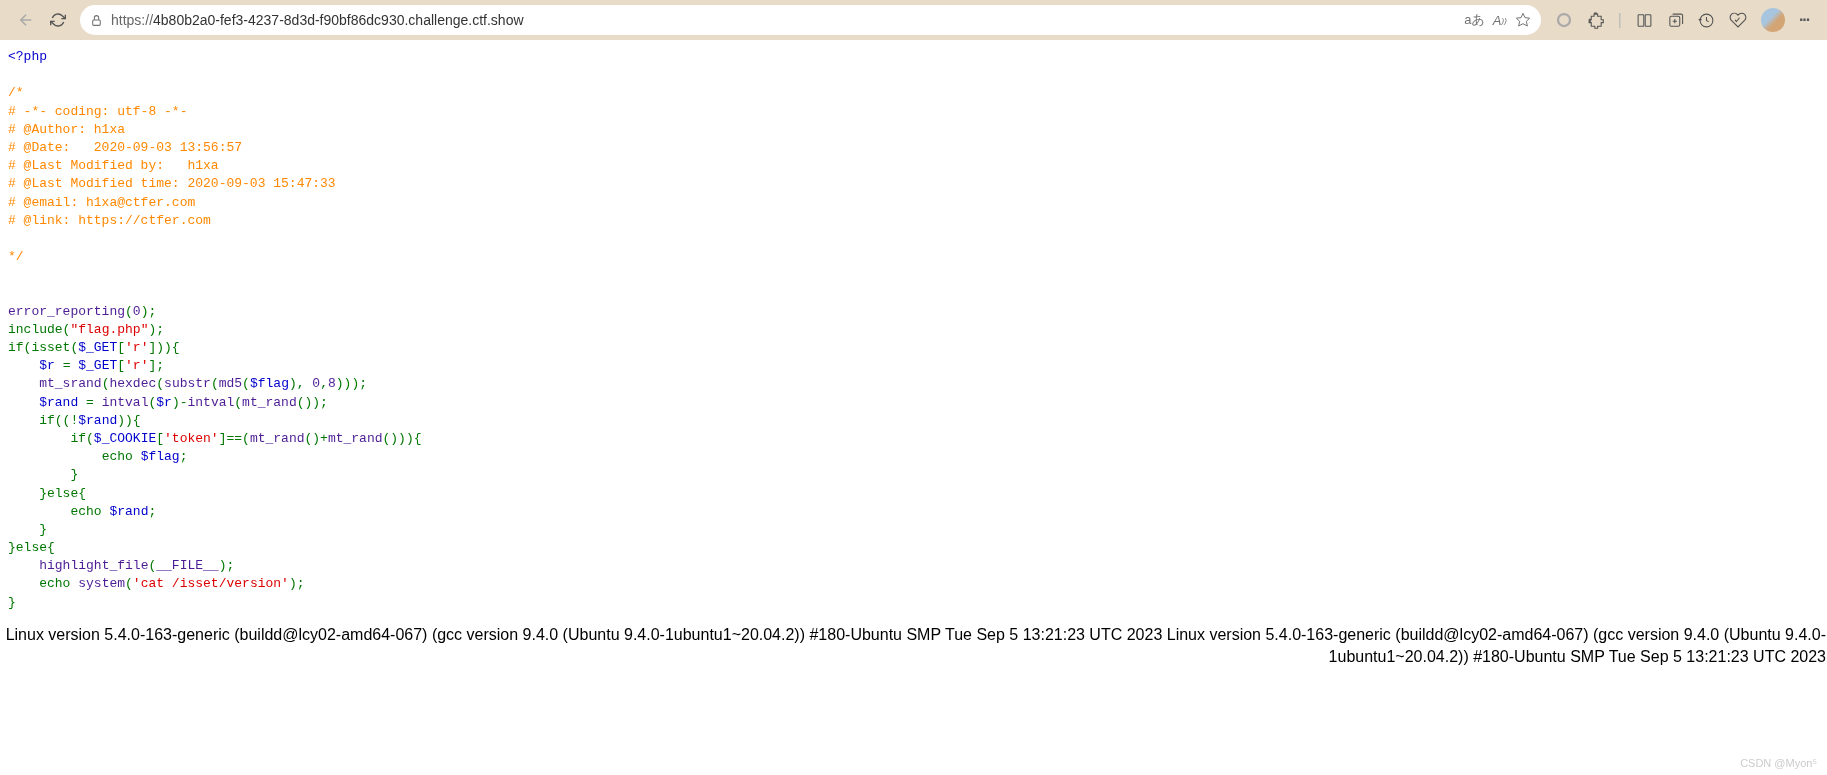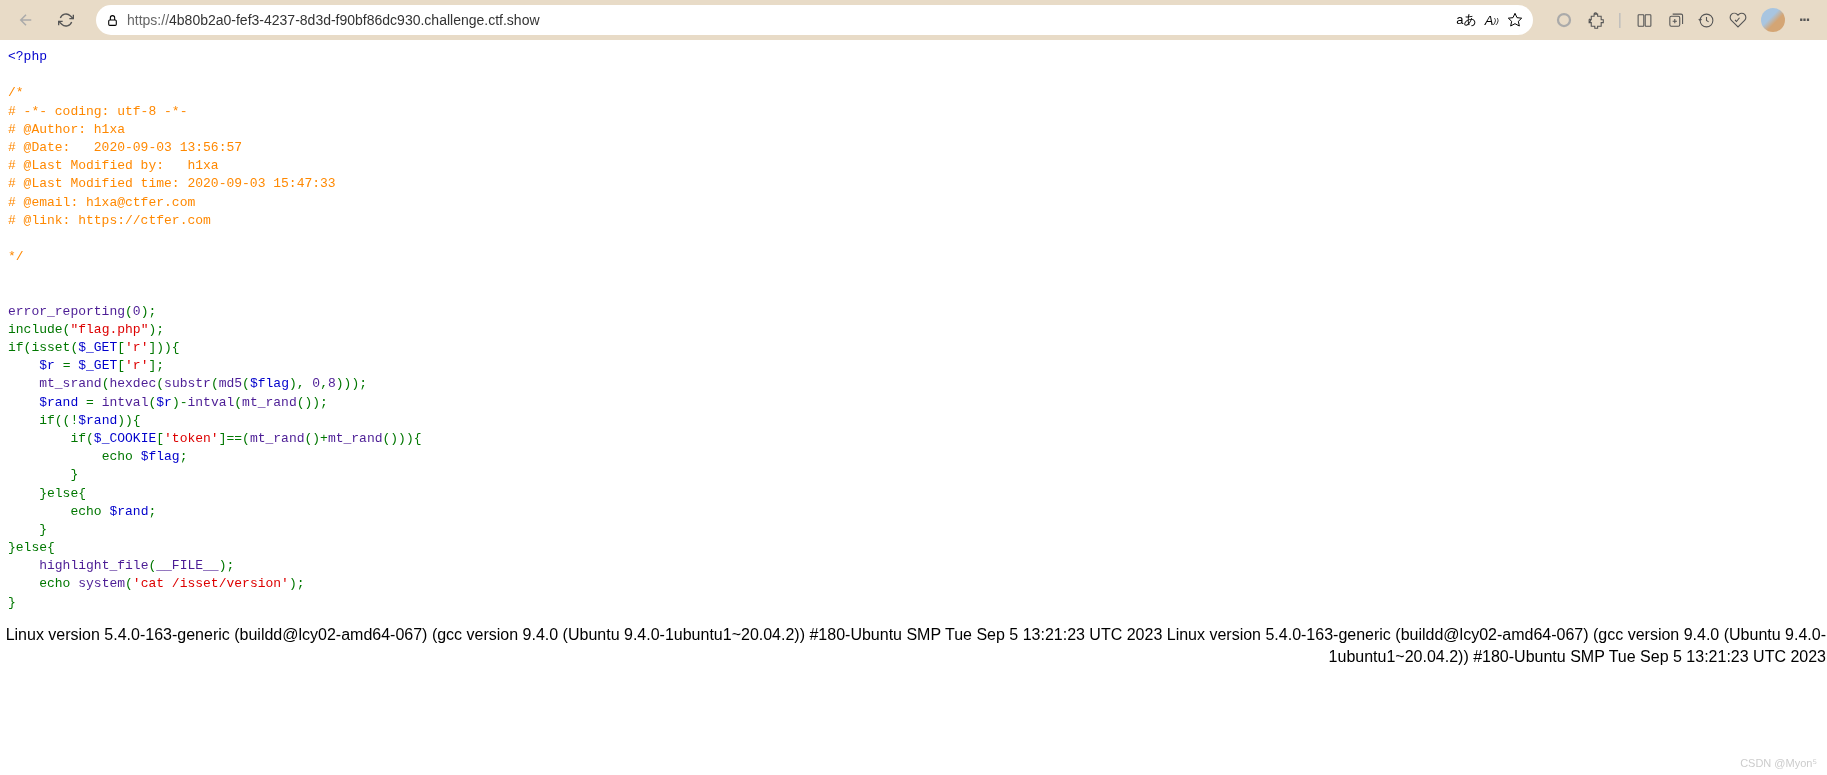--- a/index.html
+++ b/index.html
@@ -4,21 +4,20 @@
   <style>
     * { margin: 0; padding: 0; box-sizing: border-box; }
     body { font-family: -apple-system, BlinkMacSystemFont, "Segoe UI", sans-serif; background: #fff; }
     
     .toolbar {
       background: #e8dbc7;
       height: 40px;
       display: flex;
       align-items: center;
       padding: 0 10px;
-      gap: 8px;
     }
     
     .nav-btn {
       width: 32px; height: 32px;
       display: flex; align-items: center; justify-content: center;
       color: #555;
       cursor: pointer;
       border-radius: 4px;
     }
     .nav-btn.disabled { color: #aaa; }
@@ -32,21 +31,21 @@
       align-items: center;
       padding: 0 10px;
       gap: 8px;
       color: #555;
       font-size: 14px;
       margin: 0 6px;
     }
     .address-bar .url-text { flex: 1; color: #666; }
     .address-bar .url-host { color: #333; }
     
-    .addr-icon { color: #000000; font-size: 13px; display: flex; align-items: center; text-align: center; }
+    .addr-icon { color: #737373; font-size: 13px; display: flex; align-items: center; text-align: center; }
     
     .right-icons { display: flex; align-items: center; gap: 14px; padding: 0 8px; color: #555; }
     .right-icons .sep { color: #bbb; }
     .avatar-img {
       width: 24px; height: 24px; border-radius: 50%;
       background: linear-gradient(135deg, #a8c5e0 40%, #d4a574 60%);
       display: inline-block;
     }
     .dots { font-weight: bold; letter-spacing: -2px; }
     

